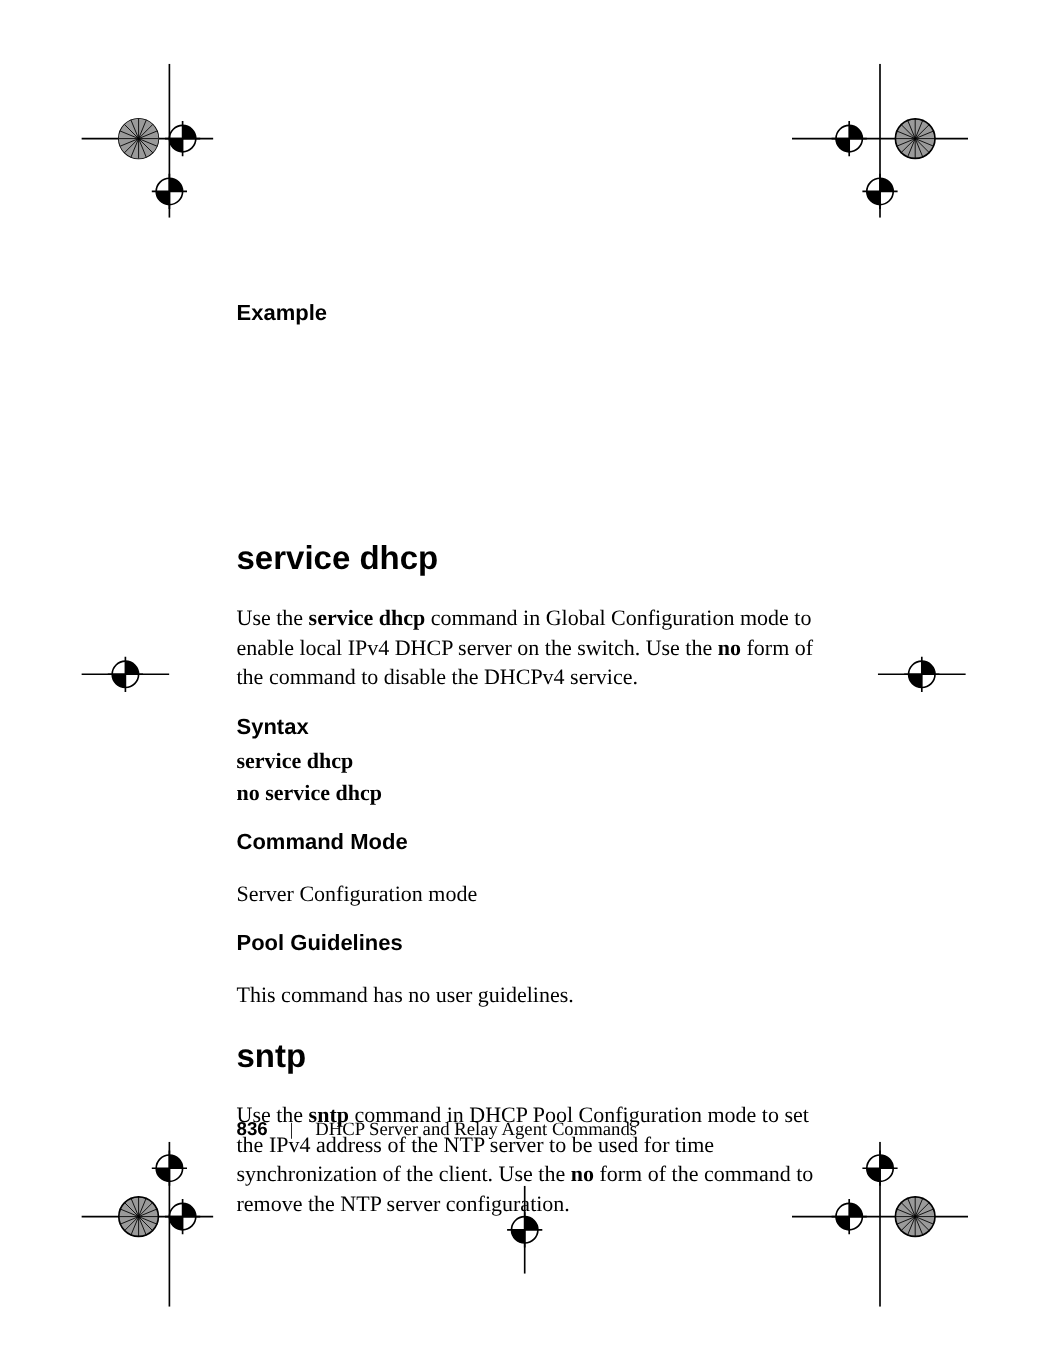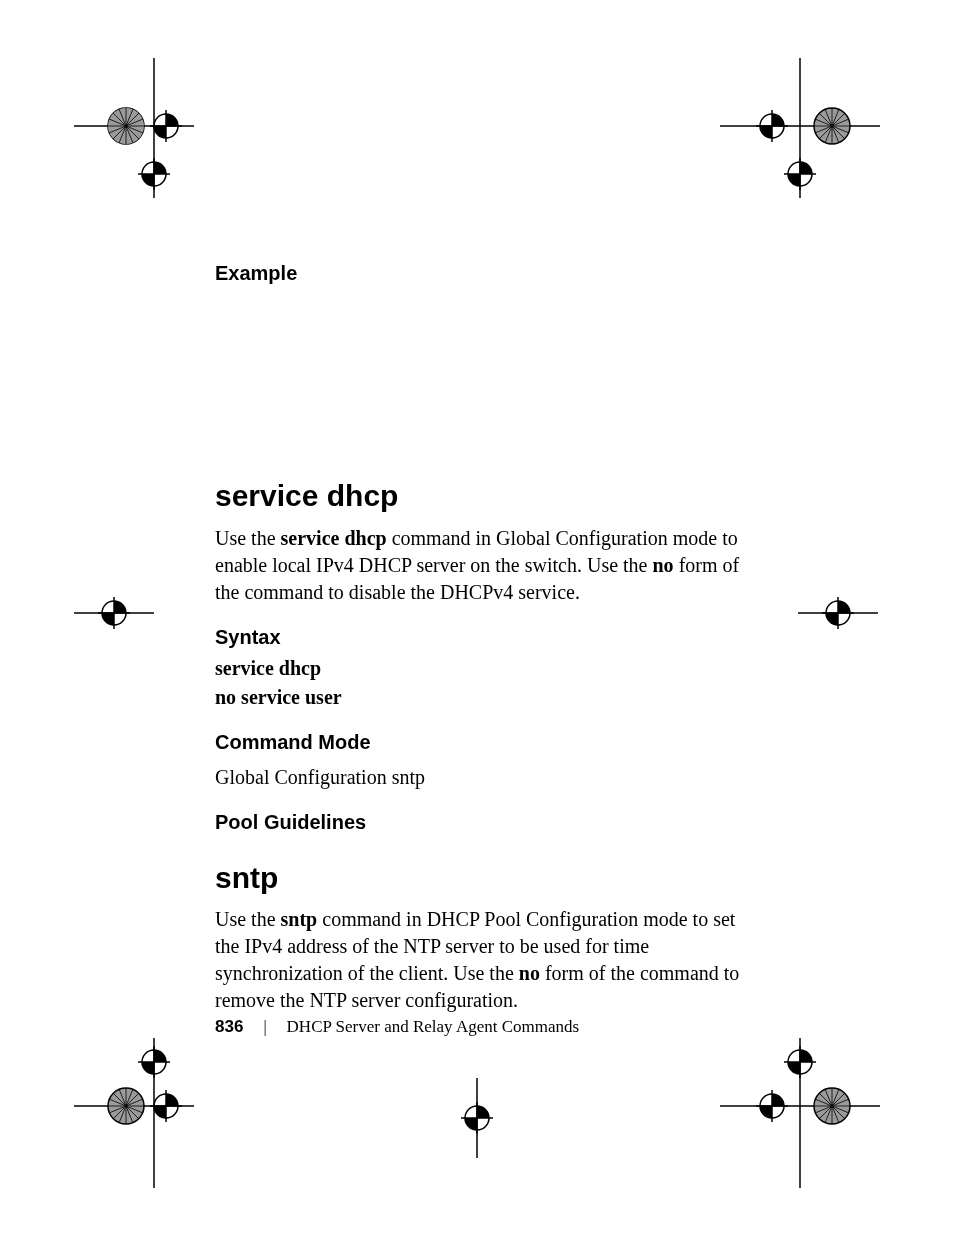--- a/index.html
+++ b/index.html
@@ -35,21 +35,21 @@
   .sub-title {
     font-family: Arial, Helvetica, sans-serif;
     font-weight: 700;
     font-size: 20px;
     margin-top: 18px;
     margin-bottom: 4px;
   }
   .para {
     font-family: Georgia, 'Times New Roman', serif;
     font-size: 20px;
-    margin-top: 8px;
+    margin-top: 20px;
     margin-bottom: 4px;
   }
   .para .bold {
     font-weight: 700;
   }
   .syntax-line {
     font-family: Georgia, 'Times New Roman', serif;
     font-weight: 700;
     font-size: 20px;
     margin: 2px 0;
@@ -262,38 +262,39 @@
           <line x1="-17" y1="-7" x2="17" y2="7"></line>
           <line x1="17" y1="-7" x2="-17" y2="7"></line>
         </g>
         <circle r="18" fill="none" stroke="#000" stroke-width="1.5"></circle>
       </g>
     </svg>
   </div>
 
   <div class="content">
 
-    <div class="sub-title" style="margin-top:0">Example</div>
+    <div class="sub-title" style="margin-top:12px">Example</div>
 
     <div class="gap-large"></div>
 
     <div class="sec-title">service dhcp</div>
     <p class="para">
       <span>Use the </span><span class="bold">service dhcp</span><span> command in Global Configuration mode to enable local IPv4 DHCP server on the switch. Use the </span><span class="bold">no</span><span> form of the command to disable the DHCPv4 service.</span>
     </p>
 
     <div class="sub-title">Syntax</div>
     <div class="syntax-line">service dhcp</div>
-    <div class="syntax-line">no service user</div>
+    <div class="syntax-line">no service dhcp</div>
 
 
     <div class="sub-title">Command Mode</div>
-    <p class="para">Global Configuration sntp</p>
+    <p class="para">Server Configuration mode</p>
 
     <div class="sub-title">Pool Guidelines</div>
+    <p class="para">This command has no user guidelines.</p>
 
     <div class="sec-title" style="margin-top:22px">sntp</div>
     <p class="para">
       <span>Use the </span><span class="bold">sntp</span><span> command in DHCP Pool Configuration mode to set the IPv4 address of the NTP server to be used for time synchronization of the client. Use the </span><span class="bold">no</span><span> form of the command to remove the NTP server configuration.</span>
     </p>
 
   </div>
 
   <div class="footer">
     <span class="footer-page">836</span>

